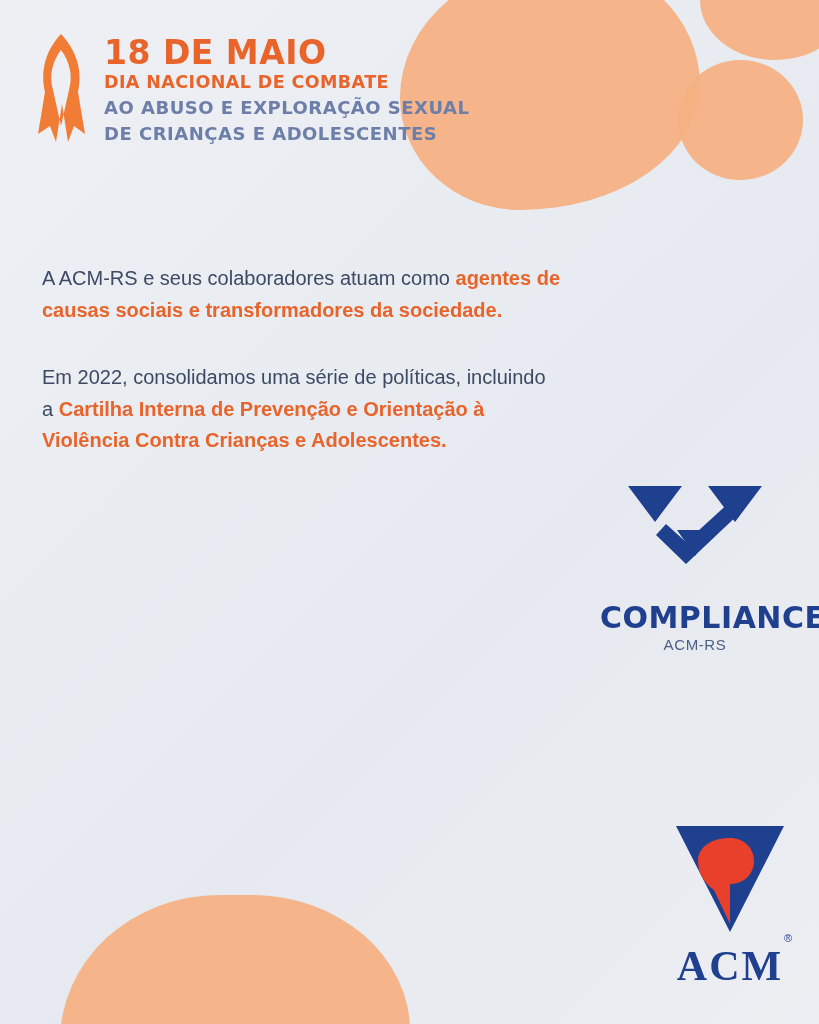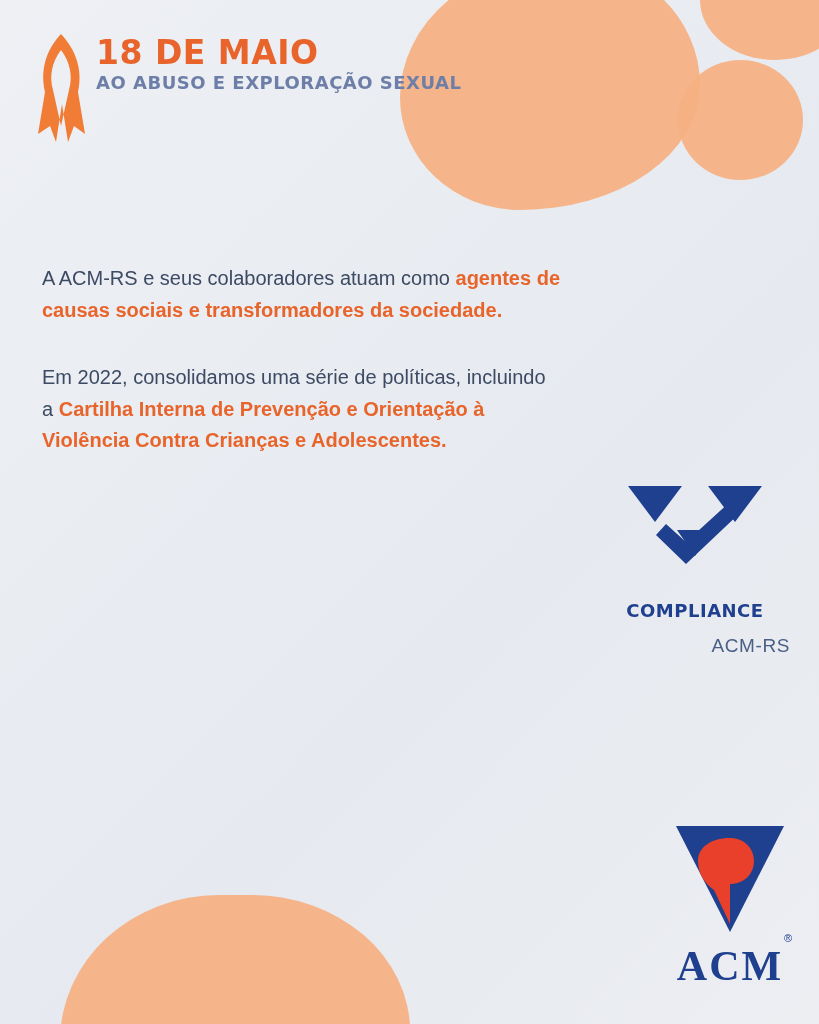--- a/index.html
+++ b/index.html
@@ -63,20 +63,21 @@
     gap: 10px;
   }
   .ribbon {
     width: 50px;
     height: 115px;
     position: relative;
     flex: 0 0 auto;
   }
   .header-text {
     padding-top: 6px;
+    margin-left: 8px;
   }
   .h-line1 {
     font-size: 33px;
     font-weight: bold;
     color: #e8642a;
     letter-spacing: 0.5px;
     line-height: 1.0;
     font-family: "DejaVu Sans", sans-serif;
   }
   .h-line2 {
@@ -122,33 +123,32 @@
   }
   
   .compliance {
     position: absolute;
     left: 600px;
     top: 478px;
     width: 190px;
     text-align: center;
   }
   .compliance-title {
-    font-size: 18px;
+    font-size: 30px;
     font-weight: bold;
     color: #1f3f8f;
     letter-spacing: 0.5px;
     font-family: "DejaVu Sans", sans-serif;
   }
   .compliance-sub {
-    font-size: 19px;
+    font-size: 15px;
     color: #4a5f86;
     letter-spacing: 0.6px;
-    margin-top: 14px;
+    margin-top: 1px;
     font-family: "Liberation Sans", sans-serif;
-    text-align: right;
   }
   
   .acm-logo {
     position: absolute;
     left: 650px;
     top: 820px;
     width: 160px;
     text-align: center;
   }
   .acm-word {
@@ -179,21 +179,23 @@
 
   <div class="header">
     <div class="ribbon">
       <svg width="50" height="115" viewBox="0 0 50 115" xmlns="http://www.w3.org/2000/svg">
         <path d="M25 4 C10 20 4 40 9 62 L2 104 L14 96 L20 112 L26 74 L32 112 L38 96 L49 104 L42 62 C47 40 40 20 25 4 Z
                  M25 20 C34 32 37 46 33 60 L25 96 L17 60 C13 46 16 32 25 20 Z" fill="#f07c35"></path>
       </svg>
     </div>
     <div class="header-text">
       <div class="h-line1">18 DE MAIO</div>
+      <div class="h-line2">DIA NACIONAL DE COMBATE</div>
       <div class="h-line3">AO ABUSO E EXPLORAÇÃO SEXUAL</div>
+      <div class="h-line3">DE CRIANÇAS E ADOLESCENTES</div>
     </div>
   </div>
 
   <div class="copy">
     <p class="para">
       <span>A ACM-RS e seus colaboradores atuam como </span><span class="hl">agentes de causas sociais e transformadores da sociedade.</span>
     </p>
     <p class="para para-2">
       <span>Em 2022, consolidamos uma série de políticas, incluindo a </span><span class="hl">Cartilha Interna de Prevenção e Orientação à Violência Contra Crianças e Adolescentes.</span>
     </p>

